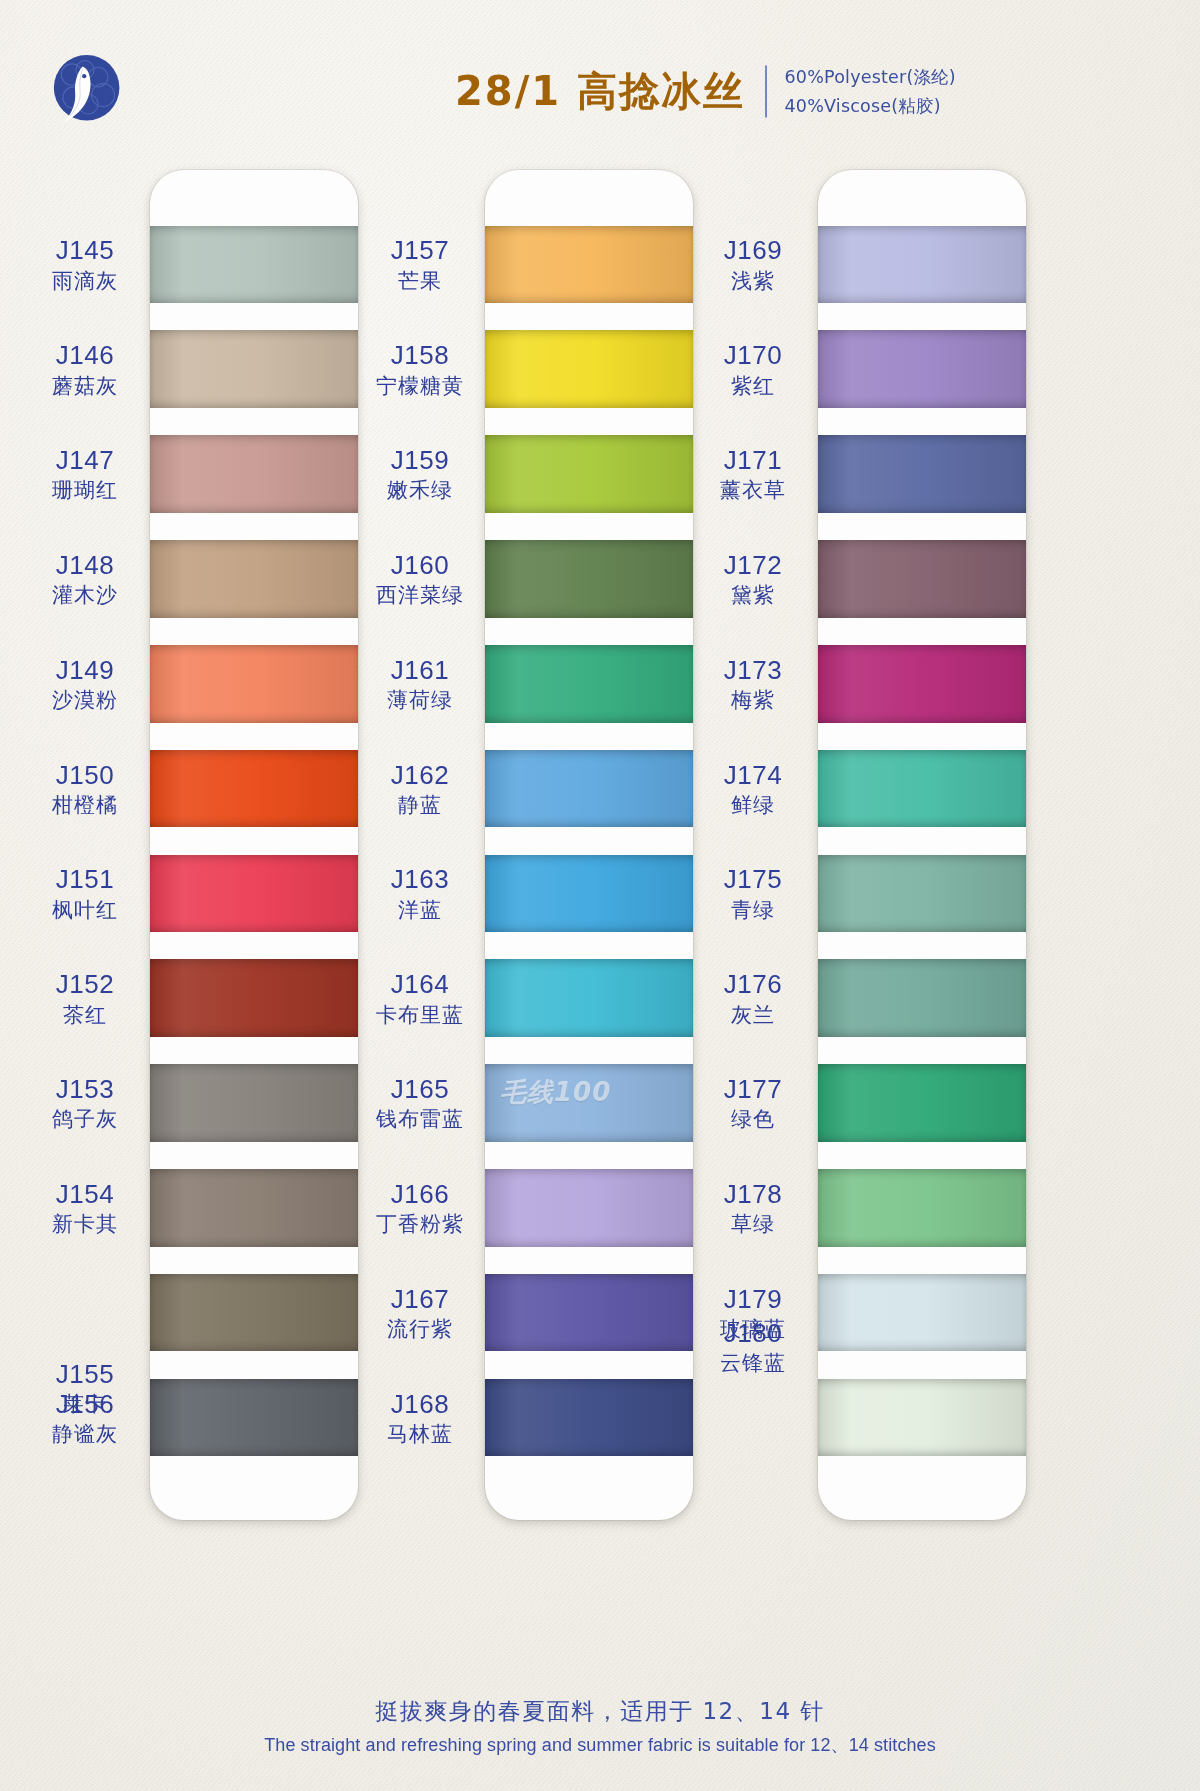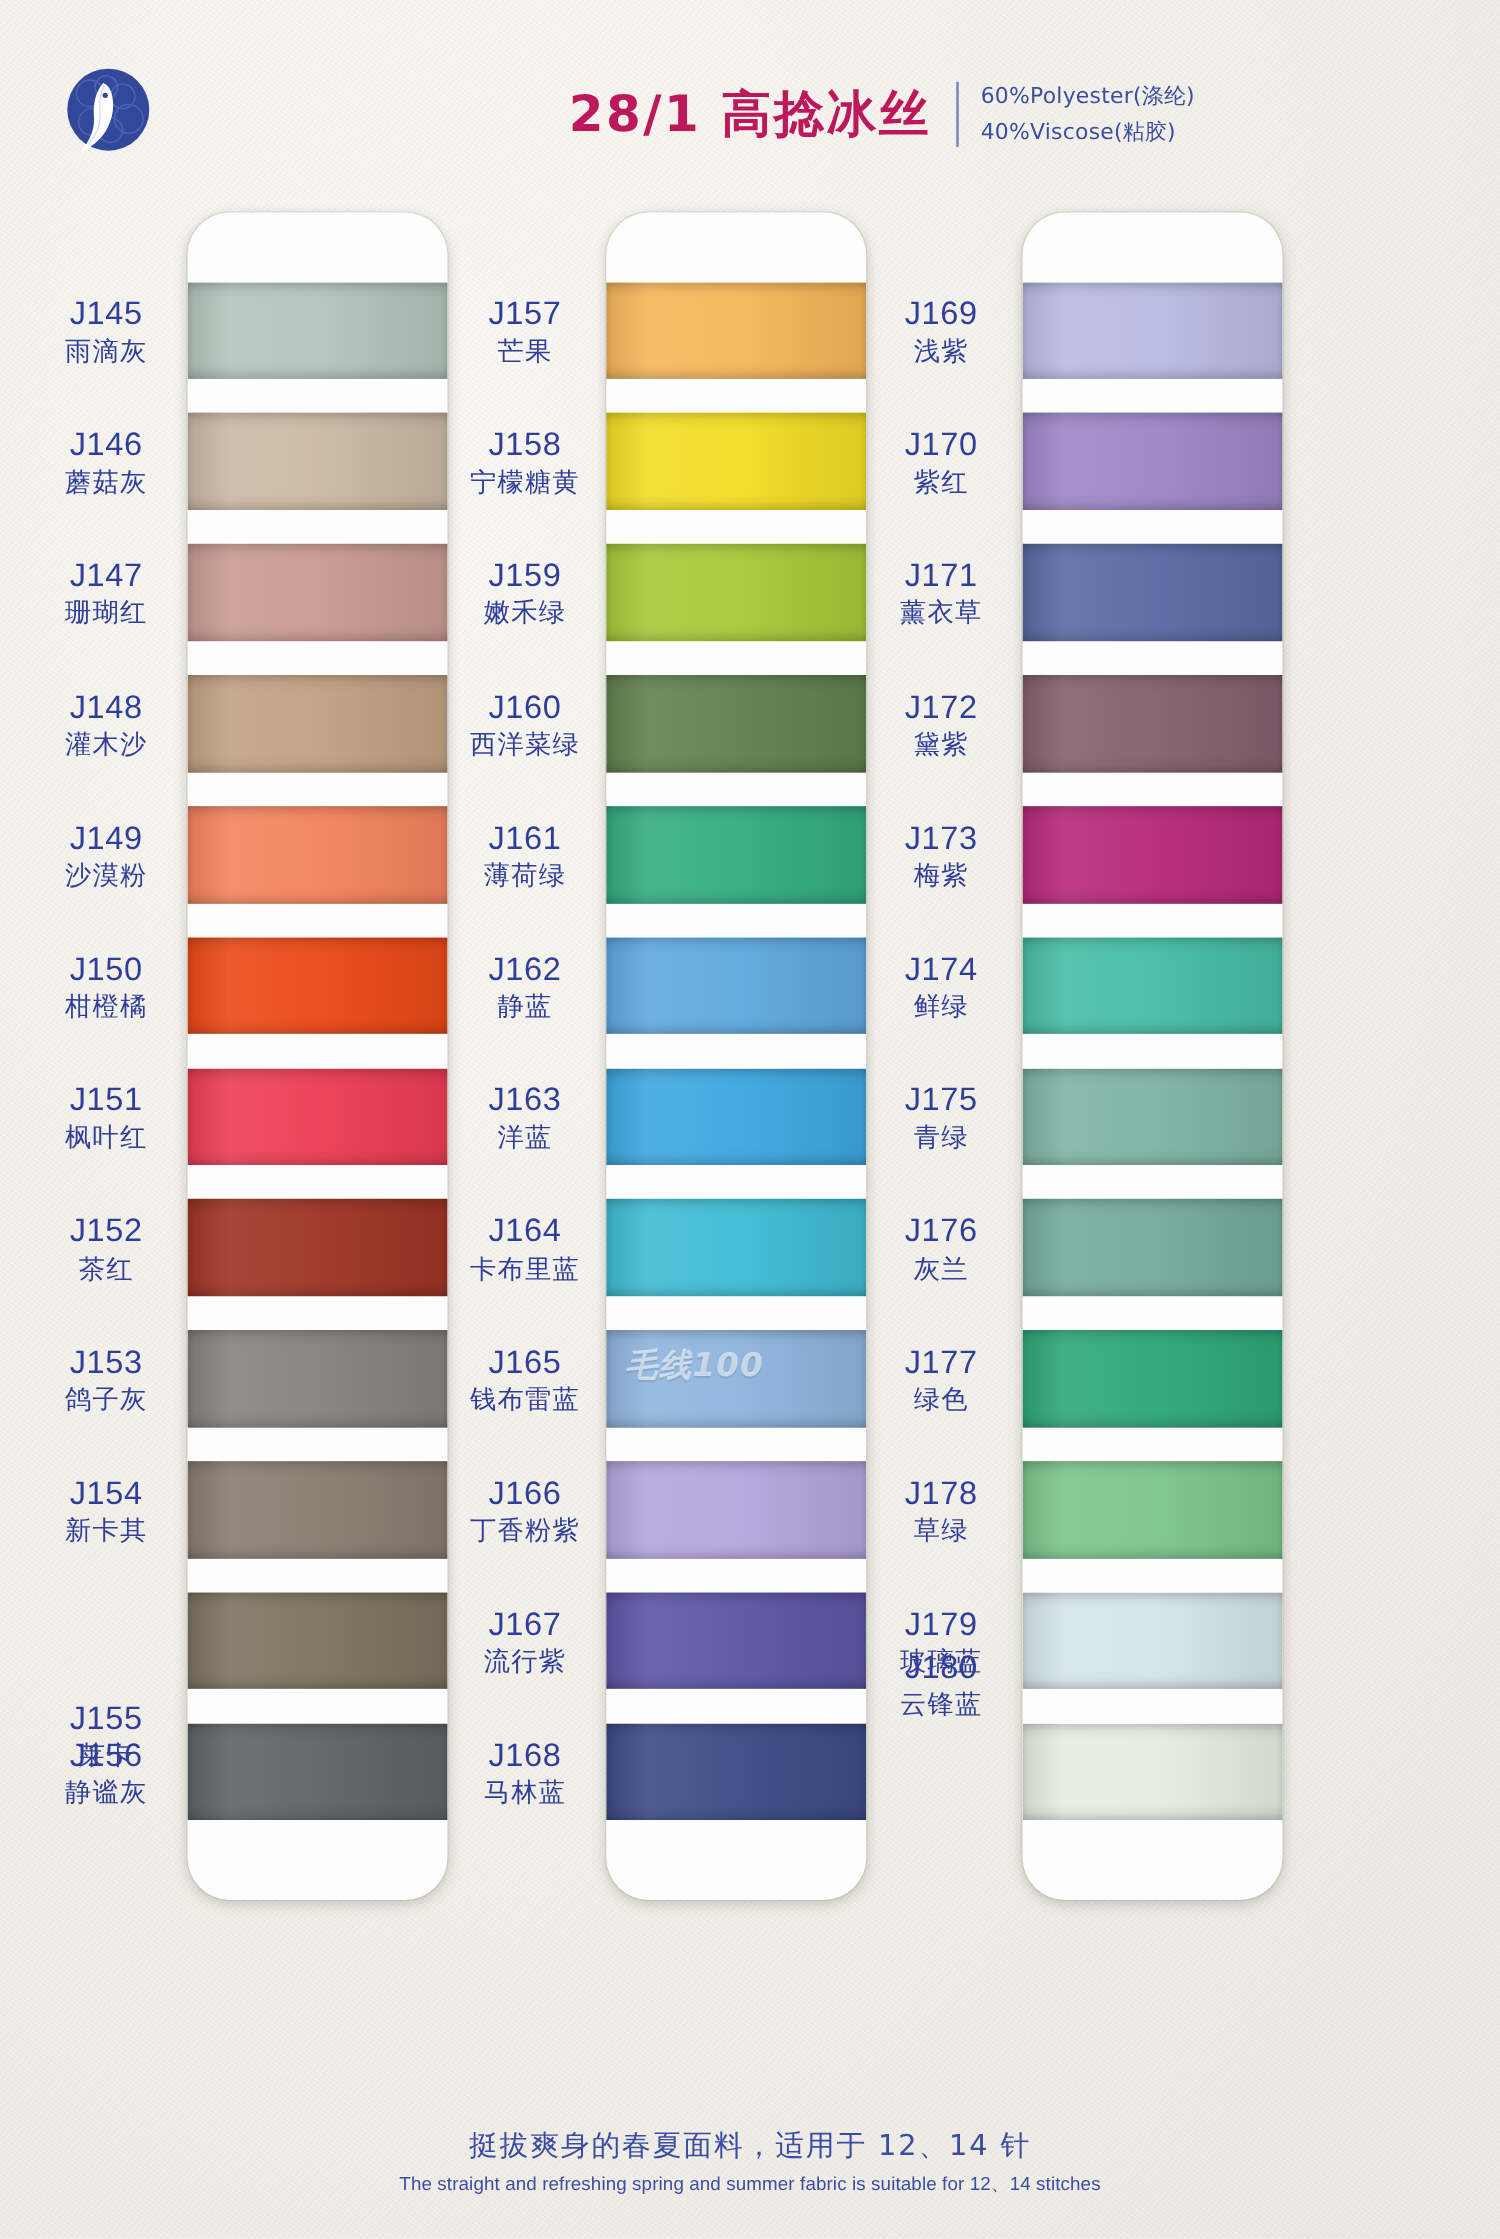--- a/index.html
+++ b/index.html
@@ -76,21 +76,21 @@
     left: 455px;
     top: 50%;
     transform: translateY(-50%);
     display: flex;
     align-items: center;
   }
 
   .title-main {
     font-size: 40px;
     font-weight: 700;
-    color: #be185d;
+    color: #a16207;
     letter-spacing: 2px;
     white-space: nowrap;
     font-family: "DejaVu Sans", sans-serif;
   }
 
   .title-divider {
     width: 1.5px;
     height: 52px;
     background: #7686bf;
     margin: 0 18px 0 20px;
@@ -240,21 +240,21 @@
     bottom: 34px;
     text-align: center;
     color: #3a4da3;
   }
   .footer-cn {
     font-size: 23px;
     letter-spacing: 1.5px;
     font-family: "DejaVu Sans", sans-serif;
   }
   .footer-en {
-    font-size: 15px;
+    font-size: 18px;
     margin-top: 6px;
     letter-spacing: 0.1px;
     font-family: "Liberation Sans", sans-serif;
   }
 </style>
 </head>
 <body>
 
 <div class="paper-texture"></div>
 

